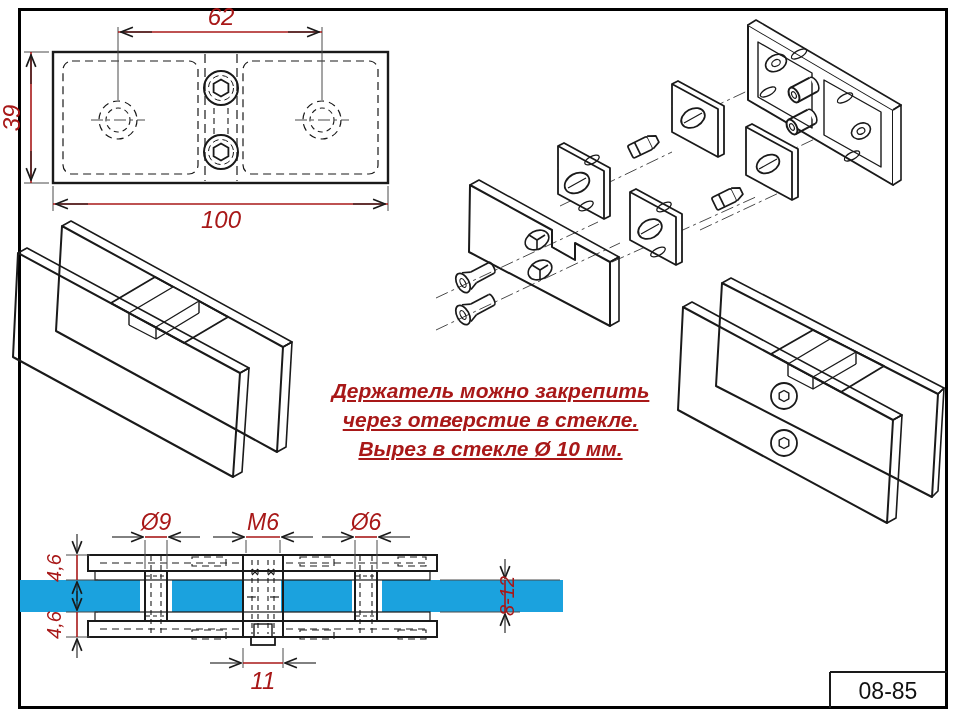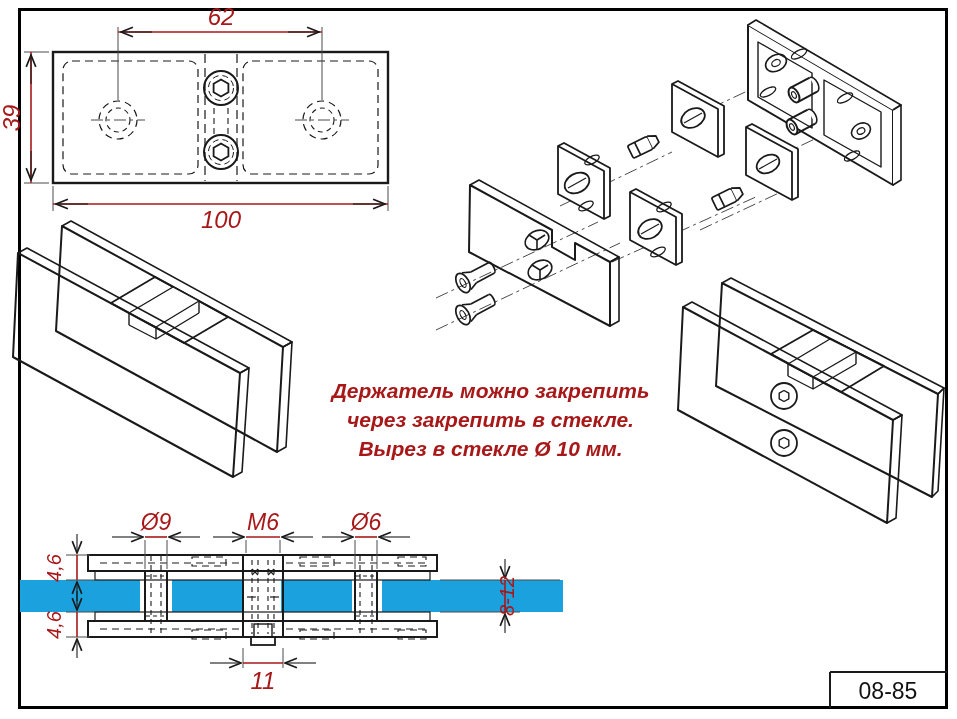--- a/index.html
+++ b/index.html
@@ -3,21 +3,21 @@
 <meta charset="utf-8">
 <style>
   html,body{margin:0;padding:0;background:#ffffff;}
   body{width:957px;height:719px;position:relative;font-family:"Liberation Sans",sans-serif;overflow:hidden;}
   svg{position:absolute;left:0;top:0;}
   .dim{font:italic 24px "Liberation Sans",sans-serif;fill:#A81818;}
   .dim-sm{font:italic 20px "Liberation Sans",sans-serif;fill:#A81818;}
   .sec-label{font:italic 23px "Liberation Sans",sans-serif;fill:#A81818;}
   .tb-text{font:23px "Liberation Sans",sans-serif;fill:#111111;}
   .note{position:absolute;left:318px;top:376px;width:345px;text-align:center;
-        color:#A81818;font:italic 700 21px "Liberation Sans",sans-serif;line-height:29px;}
+        color:#A81818;font:italic 700 21px "Liberation Sans",sans-serif;line-height:29px;text-decoration:underline;}
   .note .gap{}
   .ln{stroke:#1a1a1a;fill:none;}
   .thin{stroke:#4a4a4a;stroke-width:1;fill:none;}
   .red{stroke:#A81818;stroke-width:1.6;fill:none;}
 </style>
 </head>
 <body>
 
 <svg width="957" height="719" viewBox="0 0 957 719">
   <defs>
@@ -388,15 +388,15 @@
 
   <g>
     <line x1="830" y1="672" x2="947" y2="672" class="ln" stroke-width="2"></line>
     <line x1="830" y1="672" x2="830" y2="708" class="ln" stroke-width="2"></line>
     <text x="888" y="699" text-anchor="middle" class="tb-text">08-85</text>
   </g>
 </svg>
 
 <div class="note">
   <div>Держатель можно закрепить</div>
-  <div>через закрепить в стекле.</div>
+  <div>через отверстие в стекле.</div>
   <div class="gap">Вырез в стекле Ø 10 мм.</div>
 </div>
 
 </body></html>

